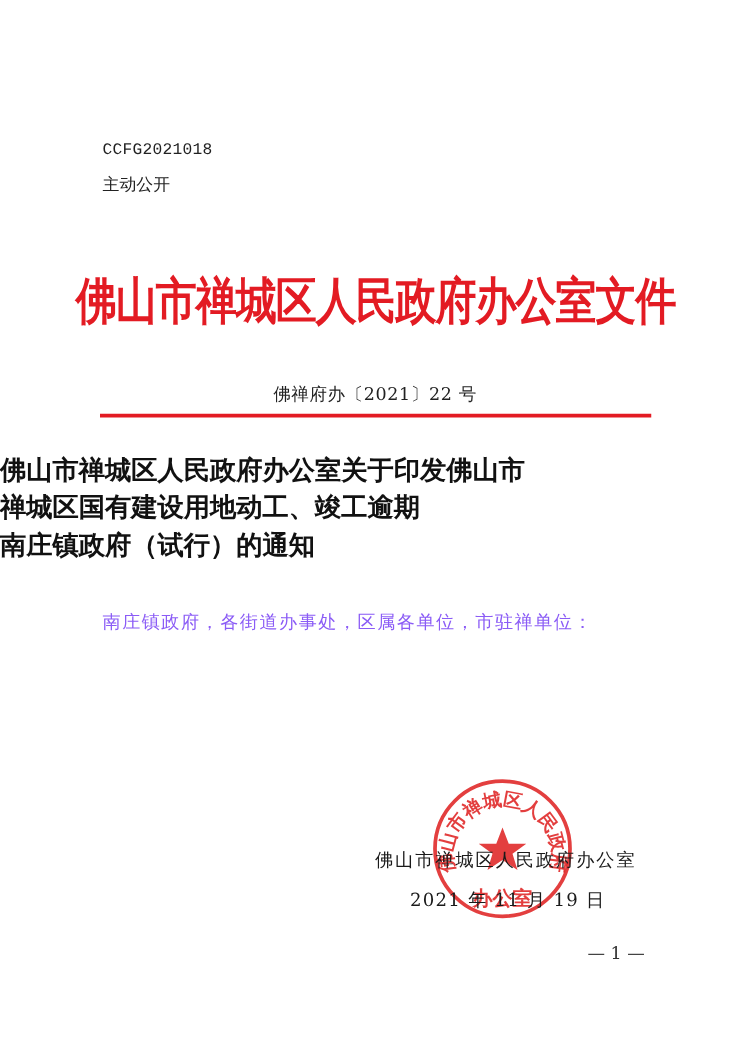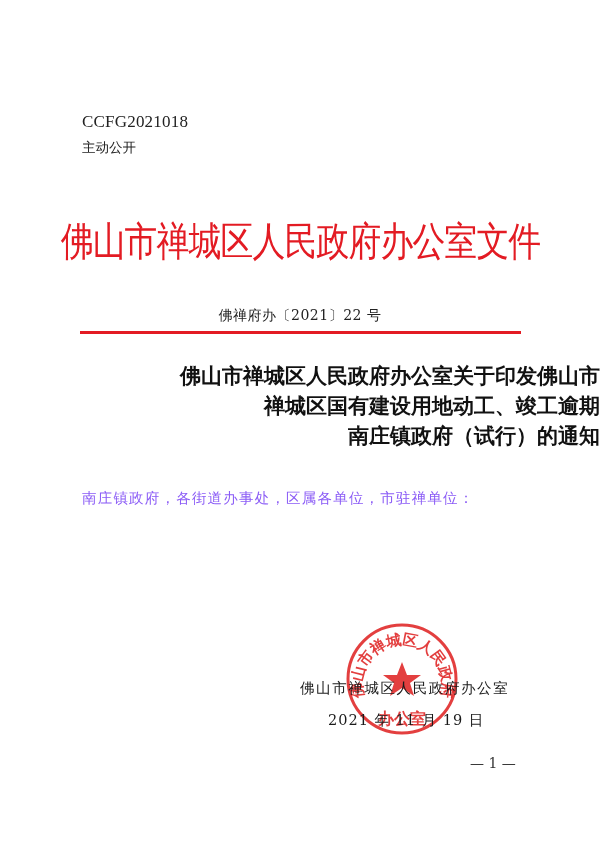--- a/index.html
+++ b/index.html
@@ -2,45 +2,45 @@
 <html><head>
   <meta charset="utf-8">
   <style>
     html, body { margin: 0; padding: 0; }
     body {
       width: 600px; height: 848px; background: #ffffff; position: relative; overflow: hidden;
       font-family: "DejaVu Serif", "Liberation Serif", serif; color: #1a1a1a;
     }
     .abs { position: absolute; }
     .doc-code {
-      left: 82px; top: 112px; font-family: Liberation Serif, serif;
-      font-size: 17px; color: #222; letter-spacing: 0.2px;
+      left: 82px; top: 112px; font-family: Liberation Mono, monospace;
+      font-size: 13px; color: #222; letter-spacing: 0.2px;
     }
     .disclosure {
       left: 82px; top: 139px; font-family: "DejaVu Sans", "Liberation Sans", sans-serif;
       font-size: 13.5px; color: #222;
     }
     .red-header {
       left: 0; width: 600px; top: 216px; text-align: center;
       color: #e31b23; font-family: "DejaVu Serif", "Liberation Serif", serif;
-      font-size: 40px; line-height: 50px; font-weight: normal;
+      font-size: 40px; line-height: 50px; font-weight: bold;
     }
     .red-header span {
       display: inline-block; transform: scaleX(0.82); transform-origin: center; white-space: nowrap;
       letter-spacing: -1px;
     }
     .doc-number {
       left: 0; width: 600px; top: 307px; text-align: center; font-size: 14px; color: #222;
       letter-spacing: 0.5px;
     }
     .red-rule {
       left: 80px; top: 331px; width: 441px; height: 2.5px; background: #e31b23;
     }
     .title {
-      left: 0; width: 600px; top: 361px; text-align: right; font-weight: bold;
+      left: 0; width: 600px; top: 361px; text-align: left; font-weight: bold;
       font-size: 21px; line-height: 30px; color: #111;
     }
     .title div { white-space: nowrap; }
     .body-text {
       left: 82px; width: 442px; top: 484px; font-size: 14.5px; line-height: 28.2px; color: #8b5cf6;
       letter-spacing: 1.2px;
     }
     .body-text p { margin: 0; }
     .indent { text-indent: 2em; }
     .seal {

